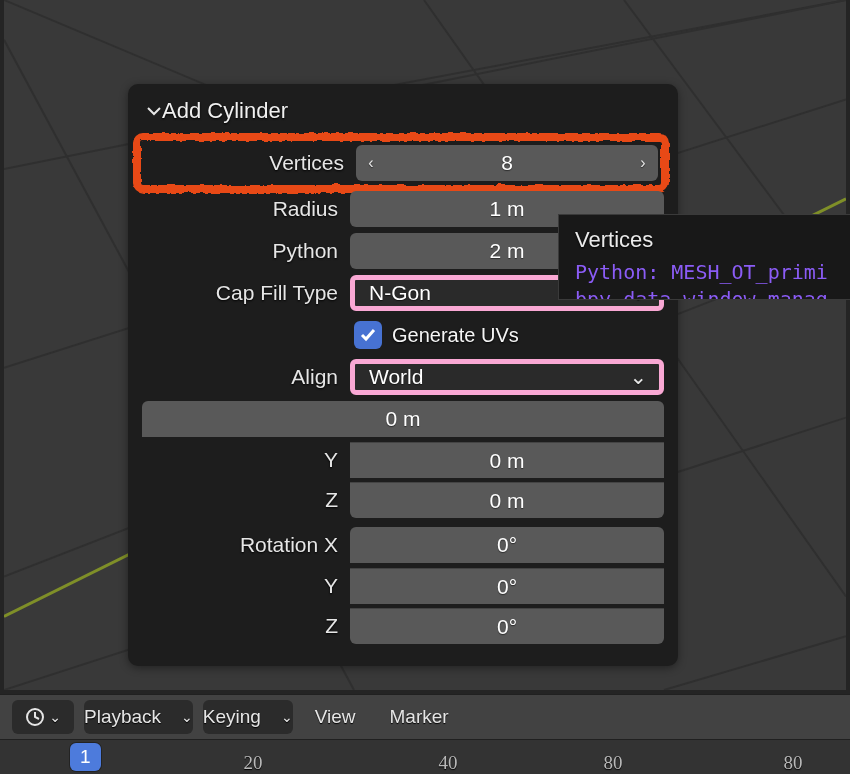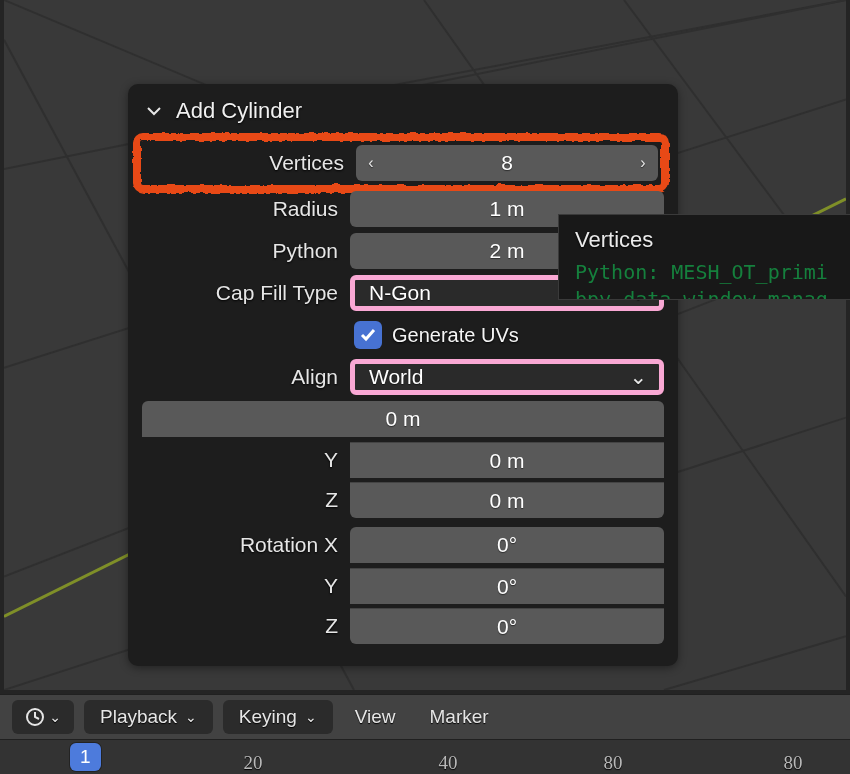--- a/index.html
+++ b/index.html
@@ -14,21 +14,21 @@
     border: 4px solid #242424;
     border-top: none;
   }
   .viewport svg { width: 100%; height: 100%; }
 
   .panel {
     position: absolute; left: 128px; top: 84px; width: 550px;
     background: #1d1d1d; border-radius: 10px; padding: 14px 14px 20px 14px;
     box-shadow: 0 2px 8px rgba(0,0,0,0.4);
   }
-  .panel-header { display: flex; align-items: center; gap: 14px; font-size: 22px; color: #f0f0f0; margin-bottom: 14px; padding-left: 4px; text-shadow: 0 1px 2px #000; }
+  .panel-header { display: flex; align-items: center; gap: 0; font-size: 22px; color: #f0f0f0; margin-bottom: 14px; padding-left: 4px; text-shadow: 0 1px 2px #000; }
   .chev { width: 16px; height: 16px; }
 
   .row { display: flex; align-items: center; height: 42px; gap: 8px; }
   .row + .row { margin-top: 0px; }
   .label { width: 200px; text-align: right; font-size: 21px; color: #e6e6e6; padding-right: 4px; text-shadow: 0 1px 2px #000; }
   .field { flex: 1; height: 36px; background: #595959; border-radius: 6px; display: flex; align-items: center; justify-content: center; color: #fff; font-size: 21px; position: relative; text-shadow: 0 1px 1px rgba(0,0,0,.5); }
   .field.stepper { padding: 0 30px; }
   .arrow { position: absolute; top: 0; height: 100%; width: 30px; display: flex; align-items: center; justify-content: center; color: #e6e6e6; font-size: 16px; }
   .arrow.left { left: 0; }
   .arrow.right { right: 0; }
@@ -55,32 +55,32 @@
   .group .row:not(:first-child) { height: 40px; }
   .group .row:not(:first-child) .field { border-top: 1px solid #444; }
 
   
   .tooltip {
     position: absolute; left: 558px; top: 214px; width: 300px; height: 86px;
     background: #181818; padding: 12px 16px; color: #d8d8d8; overflow: hidden;
     border: 1px solid #3a3a3a; border-right: none;
   }
   .tooltip .tt-title { font-size: 22px; color: #eaeaea; margin-bottom: 6px; text-shadow: 0 1px 2px #000;}
-  .tooltip .tt-body { font-size: 20px; color: #15803d; font-family: "Menlo", "Consolas", monospace; white-space: pre; line-height: 1.35; }
+  .tooltip .tt-body { font-size: 20px; color: #8b5cf6; font-family: "Menlo", "Consolas", monospace; white-space: pre; line-height: 1.35; }
 
   
   .timeline {
     position: absolute; left: 0; top: 694px; width: 850px; height: 80px;
     background: #424242;
   }
   .timeline .toolbar {
     display: flex; align-items: center; gap: 10px; padding: 6px 12px; height: 46px;
     background: #424242; border-top: 1px solid #202020; border-bottom: 1px solid #202020;
   }
-  .tbtn { height: 34px; display: flex; align-items: center; gap: 8px; padding: 0 16px; background: #2b2b2b; border-radius: 6px; color: #e6e6e6; font-size: 19px; text-shadow: 0 1px 1px #000;}
+  .tbtn { height: 34px; display: flex; align-items: center; gap: 20px; padding: 0 0; background: #2b2b2b; border-radius: 6px; color: #e6e6e6; font-size: 19px; text-shadow: 0 1px 1px #000;}
   .tbtn.menu { background: #2b2b2b; }
   .tbtn .mini-chev { font-size: 14px; color: #e6e6e6; }
   .tbtn.icon-only { width: 62px; justify-content: center; padding: 0 8px; gap: 4px;}
   .textbtn { color: #e6e6e6; font-size: 19px; padding: 0 12px; text-shadow: 0 1px 1px #000;}
 
   .ruler { position: relative; height: 34px; background: #333333; display: flex; align-items: flex-end; }
   .tick { position: absolute; bottom: 0; width: 40px; text-align: center; font-size: 19px; color: #b9b9b9; text-shadow: 0 1px 1px #000; font-family: Liberation Serif, serif;}
   .current-frame { position: absolute; top: 3px; height: 28px; padding: 0 10px; background: #4d7bdc; border-radius: 6px; color: #fff; font-size: 19px; display: flex; align-items: center; box-shadow: 0 0 0 1px rgba(0,0,0,.3);}
 
 </style>

